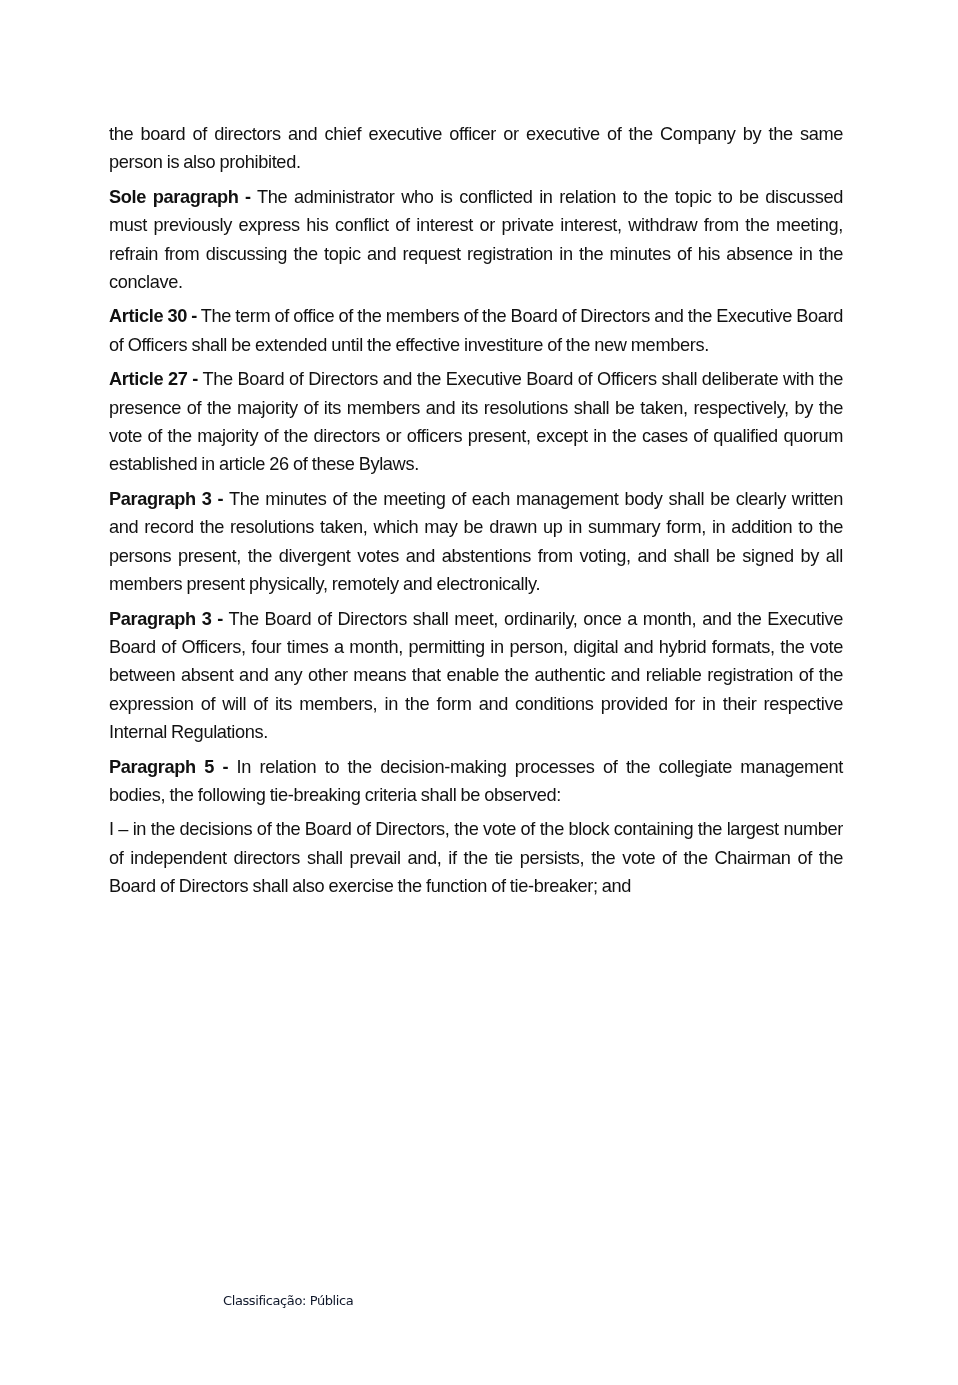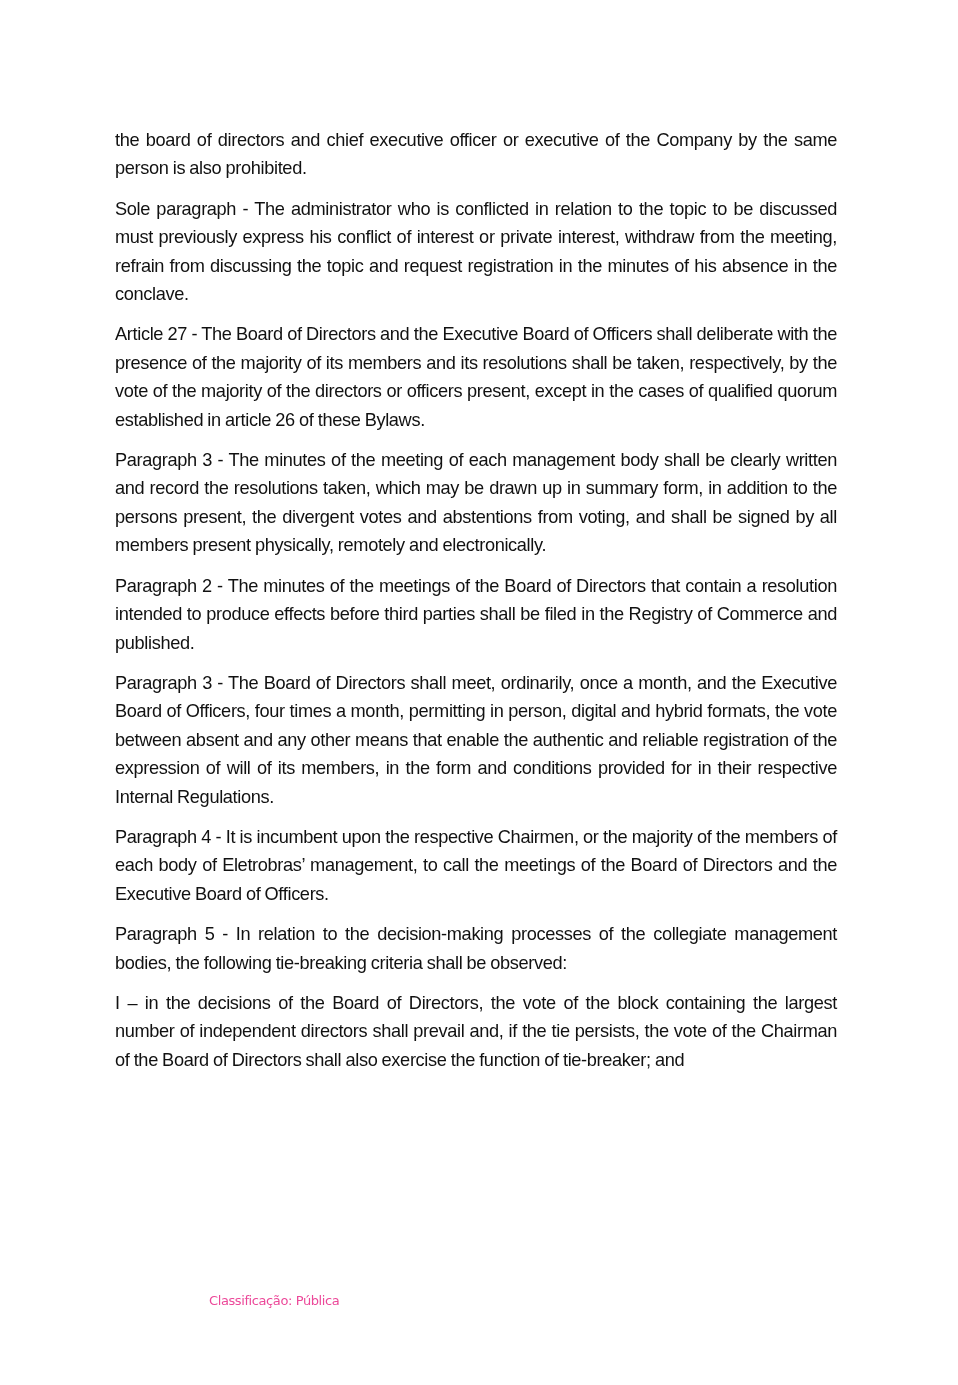--- a/index.html
+++ b/index.html
@@ -10,40 +10,39 @@
     top: 114px;
     width: 746px;
     font-family: "Liberation Sans", sans-serif;
     font-size: 18.2px;
     line-height: 28.4px;
     color: #111111;
     text-align: justify;
     letter-spacing: -0.35px;
     word-spacing: -0.5px;
   }
-  .para { margin: 12px; padding: 0; }
-  .para b { font-weight: normal; }
+  .para { margin: 6px; padding: 0; }
+  .para b { font-weight: bold; }
   .footer {
     position: absolute;
-    left: 209px;
+    left: 223px;
     top: 1293px;
     font-family: "DejaVu Sans", sans-serif;
     font-size: 13px;
     letter-spacing: -0.4px;
-    color: #ec4899;
+    color: #0f172a;
   }
 </style>
 </head>
 <body>
 
 <div class="page">
   <p class="para"><b></b><span>the board of directors and chief executive officer or executive of the Company by the same person is also prohibited.</span></p>
   <p class="para"><b>Sole paragraph -</b><span> The administrator who is conflicted in relation to the topic to be discussed must previously express his conflict of interest or private interest, withdraw from the meeting, refrain from discussing the topic and request registration in the minutes of his absence in the conclave.</span></p>
+  <p class="para"><b>Article 30 -</b><span> The term of office of the members of the Board of Directors and the Executive Board of Officers shall be extended until the effective investiture of the new members.</span></p>
   <p class="para"><b>Article 27 -</b><span> The Board of Directors and the Executive Board of Officers shall deliberate with the presence of the majority of its members and its resolutions shall be taken, respectively, by the vote of the majority of the directors or officers present, except in the cases of qualified quorum established in article 26 of these Bylaws.</span></p>
   <p class="para"><b>Paragraph 3 -</b><span> The minutes of the meeting of each management body shall be clearly written and record the resolutions taken, which may be drawn up in summary form, in addition to the persons present, the divergent votes and abstentions from voting, and shall be signed by all members present physically, remotely and electronically.</span></p>
-  <p class="para"><b>Paragraph 2 -</b><span> The minutes of the meetings of the Board of Directors that contain a resolution intended to produce effects before third parties shall be filed in the Registry of Commerce and published.</span></p>
   <p class="para"><b>Paragraph 3 -</b><span> The Board of Directors shall meet, ordinarily, once a month, and the Executive Board of Officers, four times a month, permitting in person, digital and hybrid formats, the vote between absent and any other means that enable the authentic and reliable registration of the expression of will of its members, in the form and conditions provided for in their respective Internal Regulations.</span></p>
-  <p class="para"><b>Paragraph 4 -</b><span> It is incumbent upon the respective Chairmen, or the majority of the members of each body of Eletrobras’ management, to call the meetings of the Board of Directors and the Executive Board of Officers.</span></p>
   <p class="para"><b>Paragraph 5 -</b><span> In relation to the decision-making processes of the collegiate management bodies, the following tie-breaking criteria shall be observed:</span></p>
   <p class="para"><b></b><span>I – in the decisions of the Board of Directors, the vote of the block containing the largest number of independent directors shall prevail and, if the tie persists, the vote of the Chairman of the Board of Directors shall also exercise the function of tie-breaker; and</span></p>
 </div>
 
 <div class="footer">Classificação: Pública</div>
 
 </body></html>

